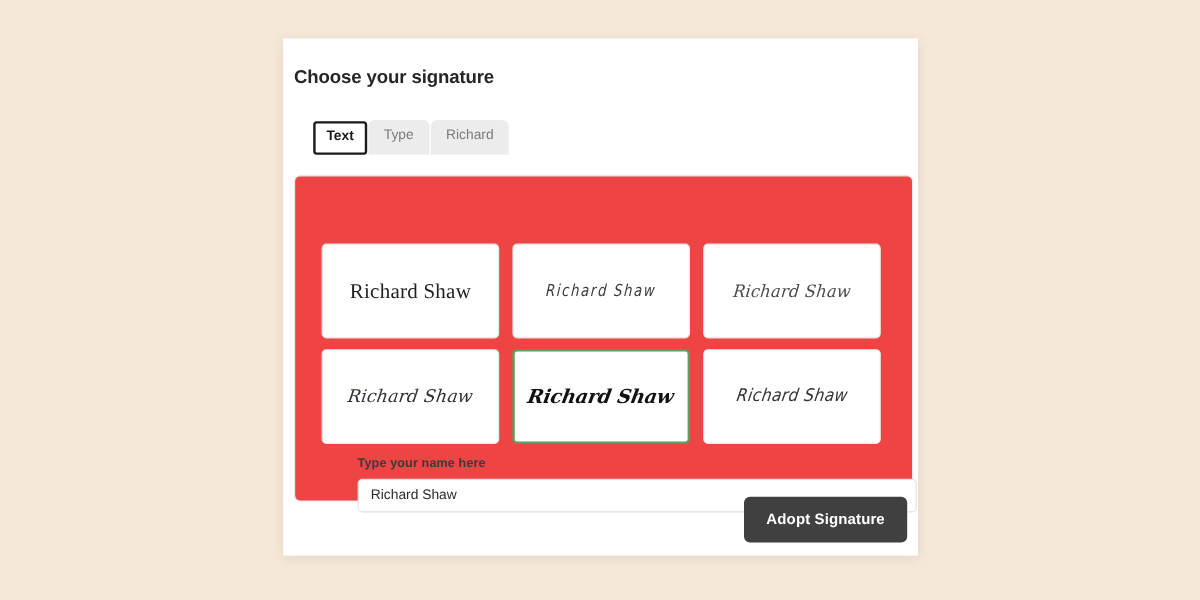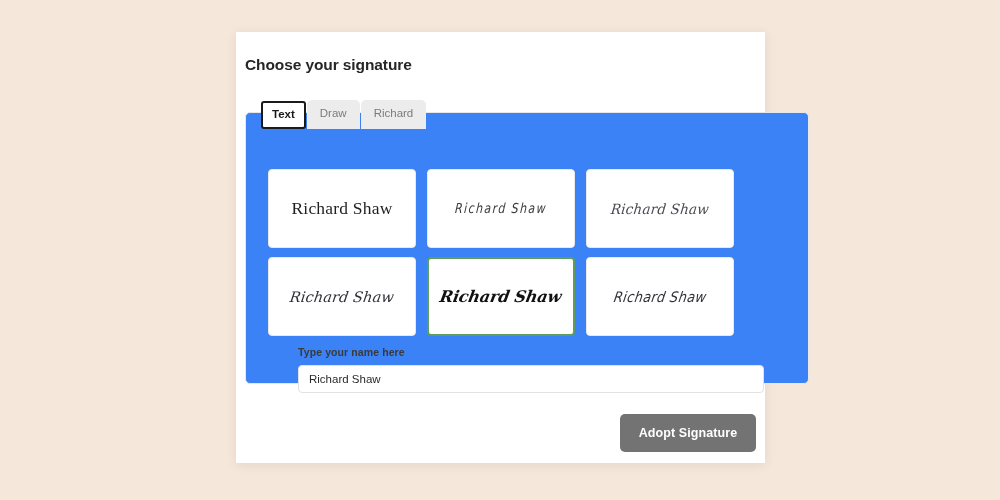--- a/index.html
+++ b/index.html
@@ -73,26 +73,26 @@
     border-radius: 3px;
     padding: 6px 9px 6px 9px;
     position: relative;
     top: 1px;
   }
 
   
   .signature-panel {
     position: absolute;
     left: 9px;
-    top: 80px;
-    width: 564px;
+    top: 114px;
+    width: 516px;
     height: 272px;
     border: 1px solid #e8e8e8;
     border-radius: 5px;
-    background: #3b82f6;
+    background: #ef4444;
     box-sizing: border-box;
   }
 
   .sig-grid {
     position: absolute;
     left: 22px;
     top: 56px;
     display: grid;
     grid-template-columns: repeat(3, 148px);
     grid-template-rows: repeat(2, 79px);
@@ -198,21 +198,21 @@
     outline: none;
   }
 
   
   .adopt-button {
     position: absolute;
     left: 384px;
     top: 382px;
     width: 136px;
     height: 38px;
-    background: #737373;
+    background: #404040;
     color: #ffffff;
     border: none;
     border-radius: 5px;
     font-family: "Liberation Sans", sans-serif;
     font-size: 12.5px;
     font-weight: bold;
     letter-spacing: 0.1px;
     cursor: pointer;
   }
 </style>
@@ -220,21 +220,21 @@
 <body>
 
 <div class="stage">
 
   <div class="modal-card">
 
     <div class="modal-title">Choose your signature</div>
 
     <div class="tab-strip">
       <button class="tab active">Text</button>
-      <button class="tab">Draw</button>
+      <button class="tab">Type</button>
       <button class="tab">Richard</button>
     </div>
 
     <div class="signature-panel">
 
       <div class="sig-grid">
 
         <div class="sig-option">
           <span class="sig-text style-serif">Richard Shaw</span>
         </div>

